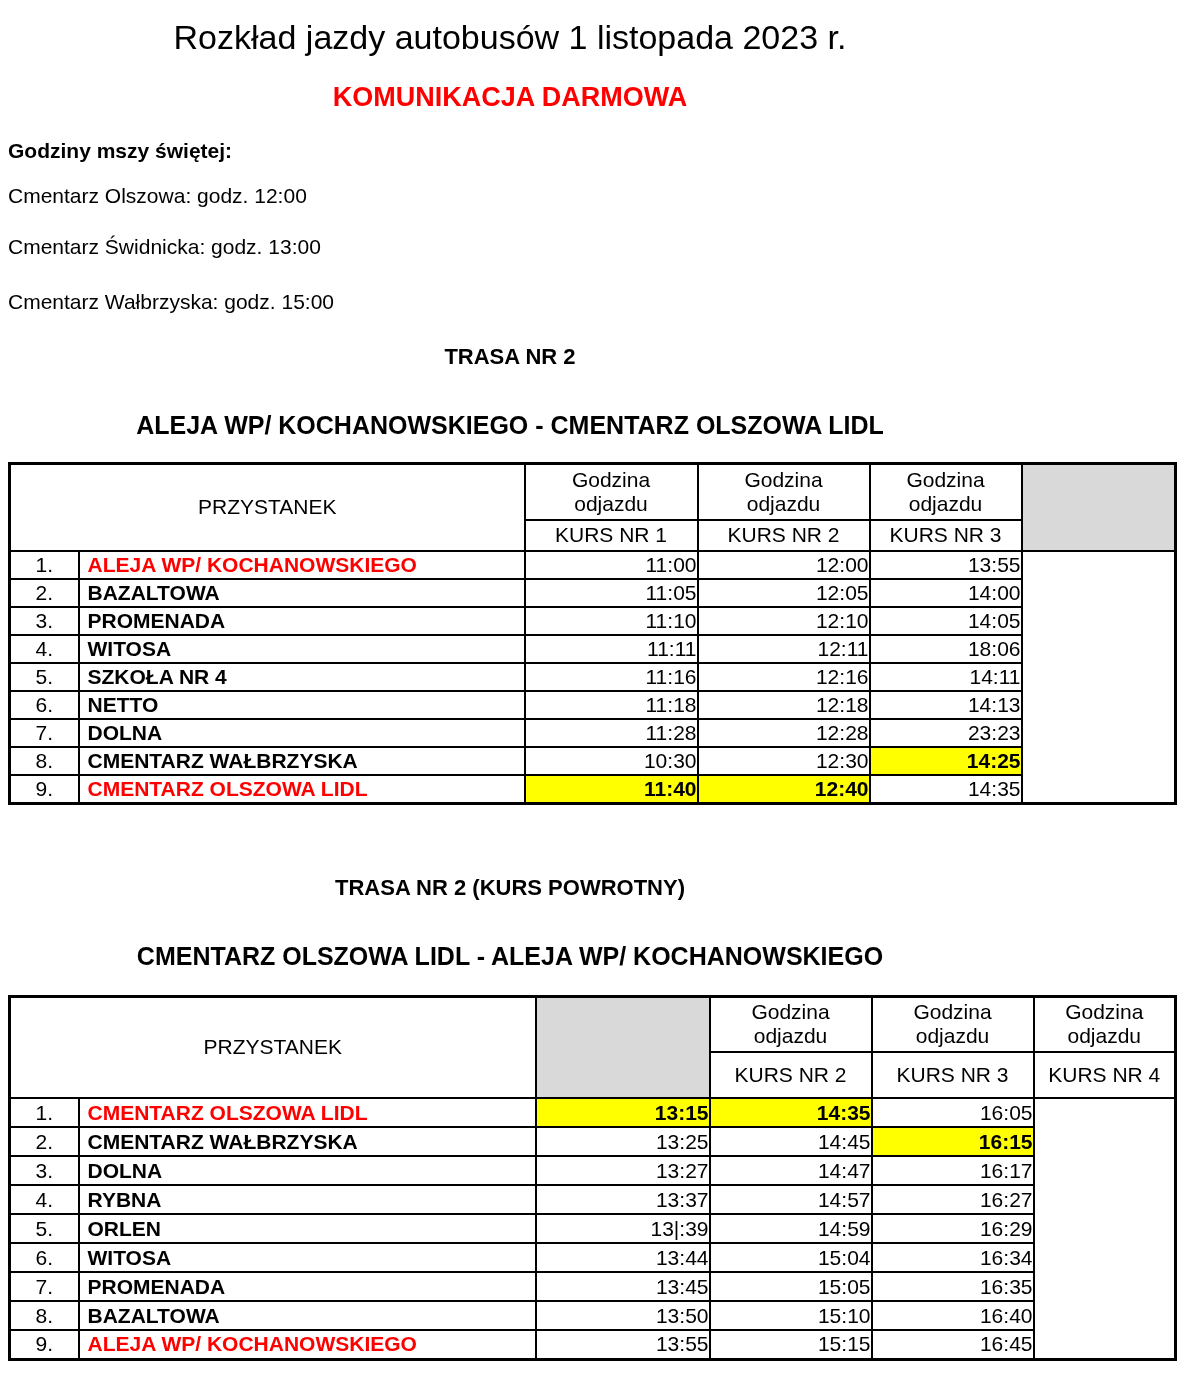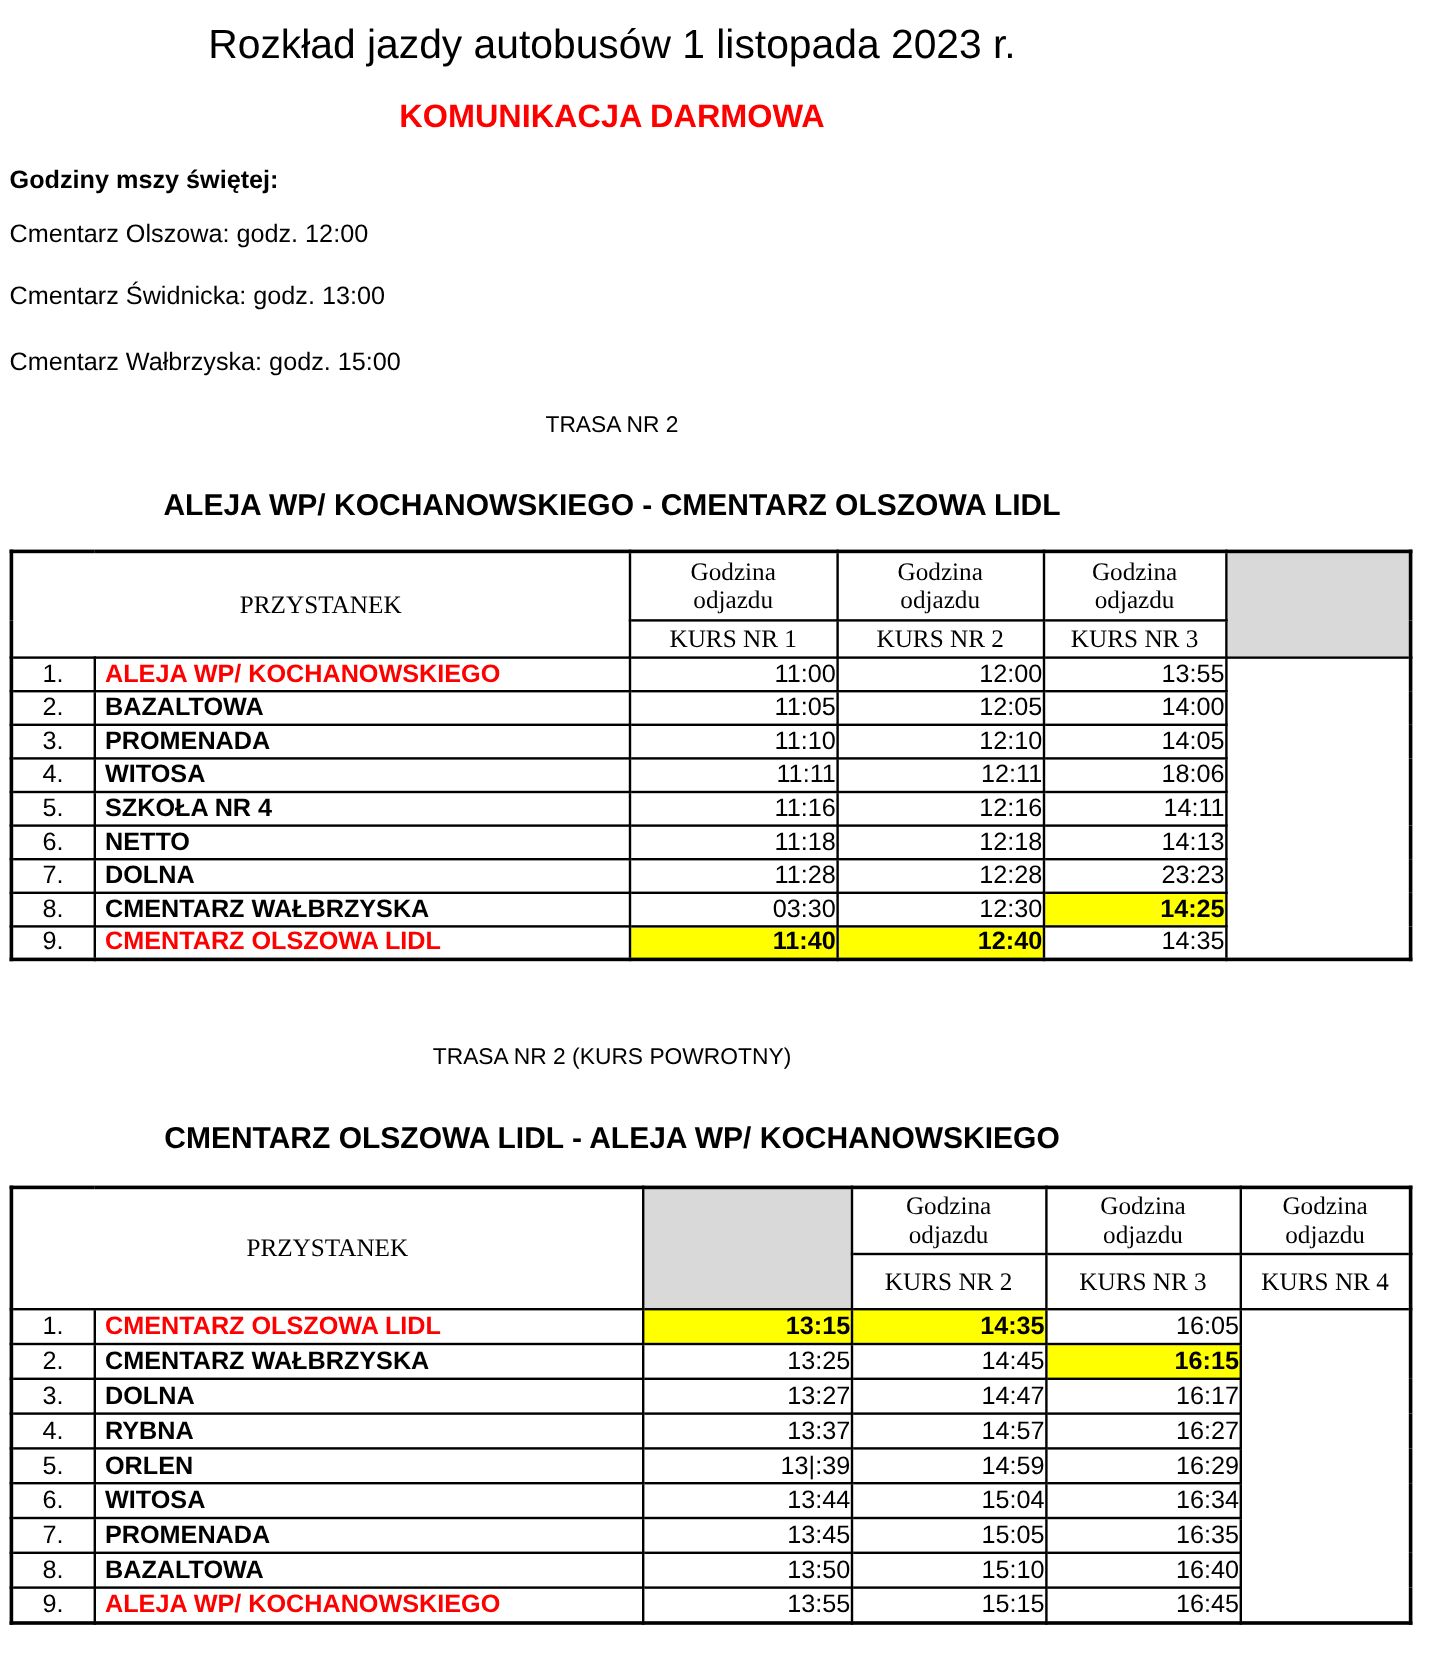--- a/index.html
+++ b/index.html
@@ -4,27 +4,27 @@
 <style>
   html,body{margin:0;padding:0;background:#fff;}
   body{width:1200px;height:1389px;font-family:"Liberation Sans",sans-serif;color:#000;overflow:hidden;}
   .center-col{width:1020px;text-align:center;}
   h1.title{font-size:34px;font-weight:normal;margin:18px 0 0;line-height:1.15;}
   h2.subtitle{font-size:27px;font-weight:bold;color:var(--red,#FF0000);margin:25px 0 0;line-height:1.15;}
   p.mass-head{font-size:21px;font-weight:bold;margin:26px 0 0 8px;line-height:1.1;}
   p.mass-line{font-size:21px;font-weight:normal;margin:22px 0 0 8px;line-height:1.1;}
   p.mass-line.m2{margin-top:28px;}
   p.mass-line.m3{margin-top:32px;}
-  h3.section{font-size:19px;font-weight:normal;margin:30px 0 0;line-height:1.15;}
+  h3.section{font-size:22px;font-weight:bold;margin:30px 0 0;line-height:1.15;}
   h3.route{font-size:25px;font-weight:bold;margin:42px 0 0;line-height:1.15;}
   h3.section2{margin-top:70px;}
   table.tt{border-collapse:collapse;table-layout:fixed;margin:22px 0 0 8px;border:3px solid #000;}
   table.tt.t2{margin-top:24px;}
   .tt th,.tt td{border:2px solid #000;font-size:21px;font-weight:normal;padding:0;vertical-align:middle;overflow:hidden;}
-  .tt thead th{line-height:1.15;font-family:Liberation Serif, serif;}
+  .tt thead th{line-height:1.15;}
   .tt th.time-h{padding:0 18px;}
   .t1 thead tr.hrow1{height:57px;}
   .t1 thead tr.hrow2{height:31px;}
   .t1 tbody tr{height:28px;}
   .t2 thead tr.hrow1{height:56px;}
   .t2 thead tr.hrow2{height:46px;}
   .t2 tbody tr{height:29px;}
   .tt td.num{text-align:center;}
   .tt td.name{text-align:left;padding-left:8px;font-weight:bold;white-space:nowrap;}
   .tt td.name.red{color:var(--red,#FF0000);}
@@ -121,21 +121,21 @@
         <tr>
           <td class="num">7.</td>
           <td class="name">DOLNA</td>
           <td class="time">11:28</td>
           <td class="time">12:28</td>
           <td class="time">23:23</td>
         </tr>
         <tr>
           <td class="num">8.</td>
           <td class="name">CMENTARZ WAŁBRZYSKA</td>
-          <td class="time">03:30</td>
+          <td class="time">10:30</td>
           <td class="time">12:30</td>
           <td class="time hl">14:25</td>
         </tr>
         <tr>
           <td class="num">9.</td>
           <td class="name red">CMENTARZ OLSZOWA LIDL</td>
           <td class="time hl">11:40</td>
           <td class="time hl">12:40</td>
           <td class="time">14:35</td>
         </tr>

